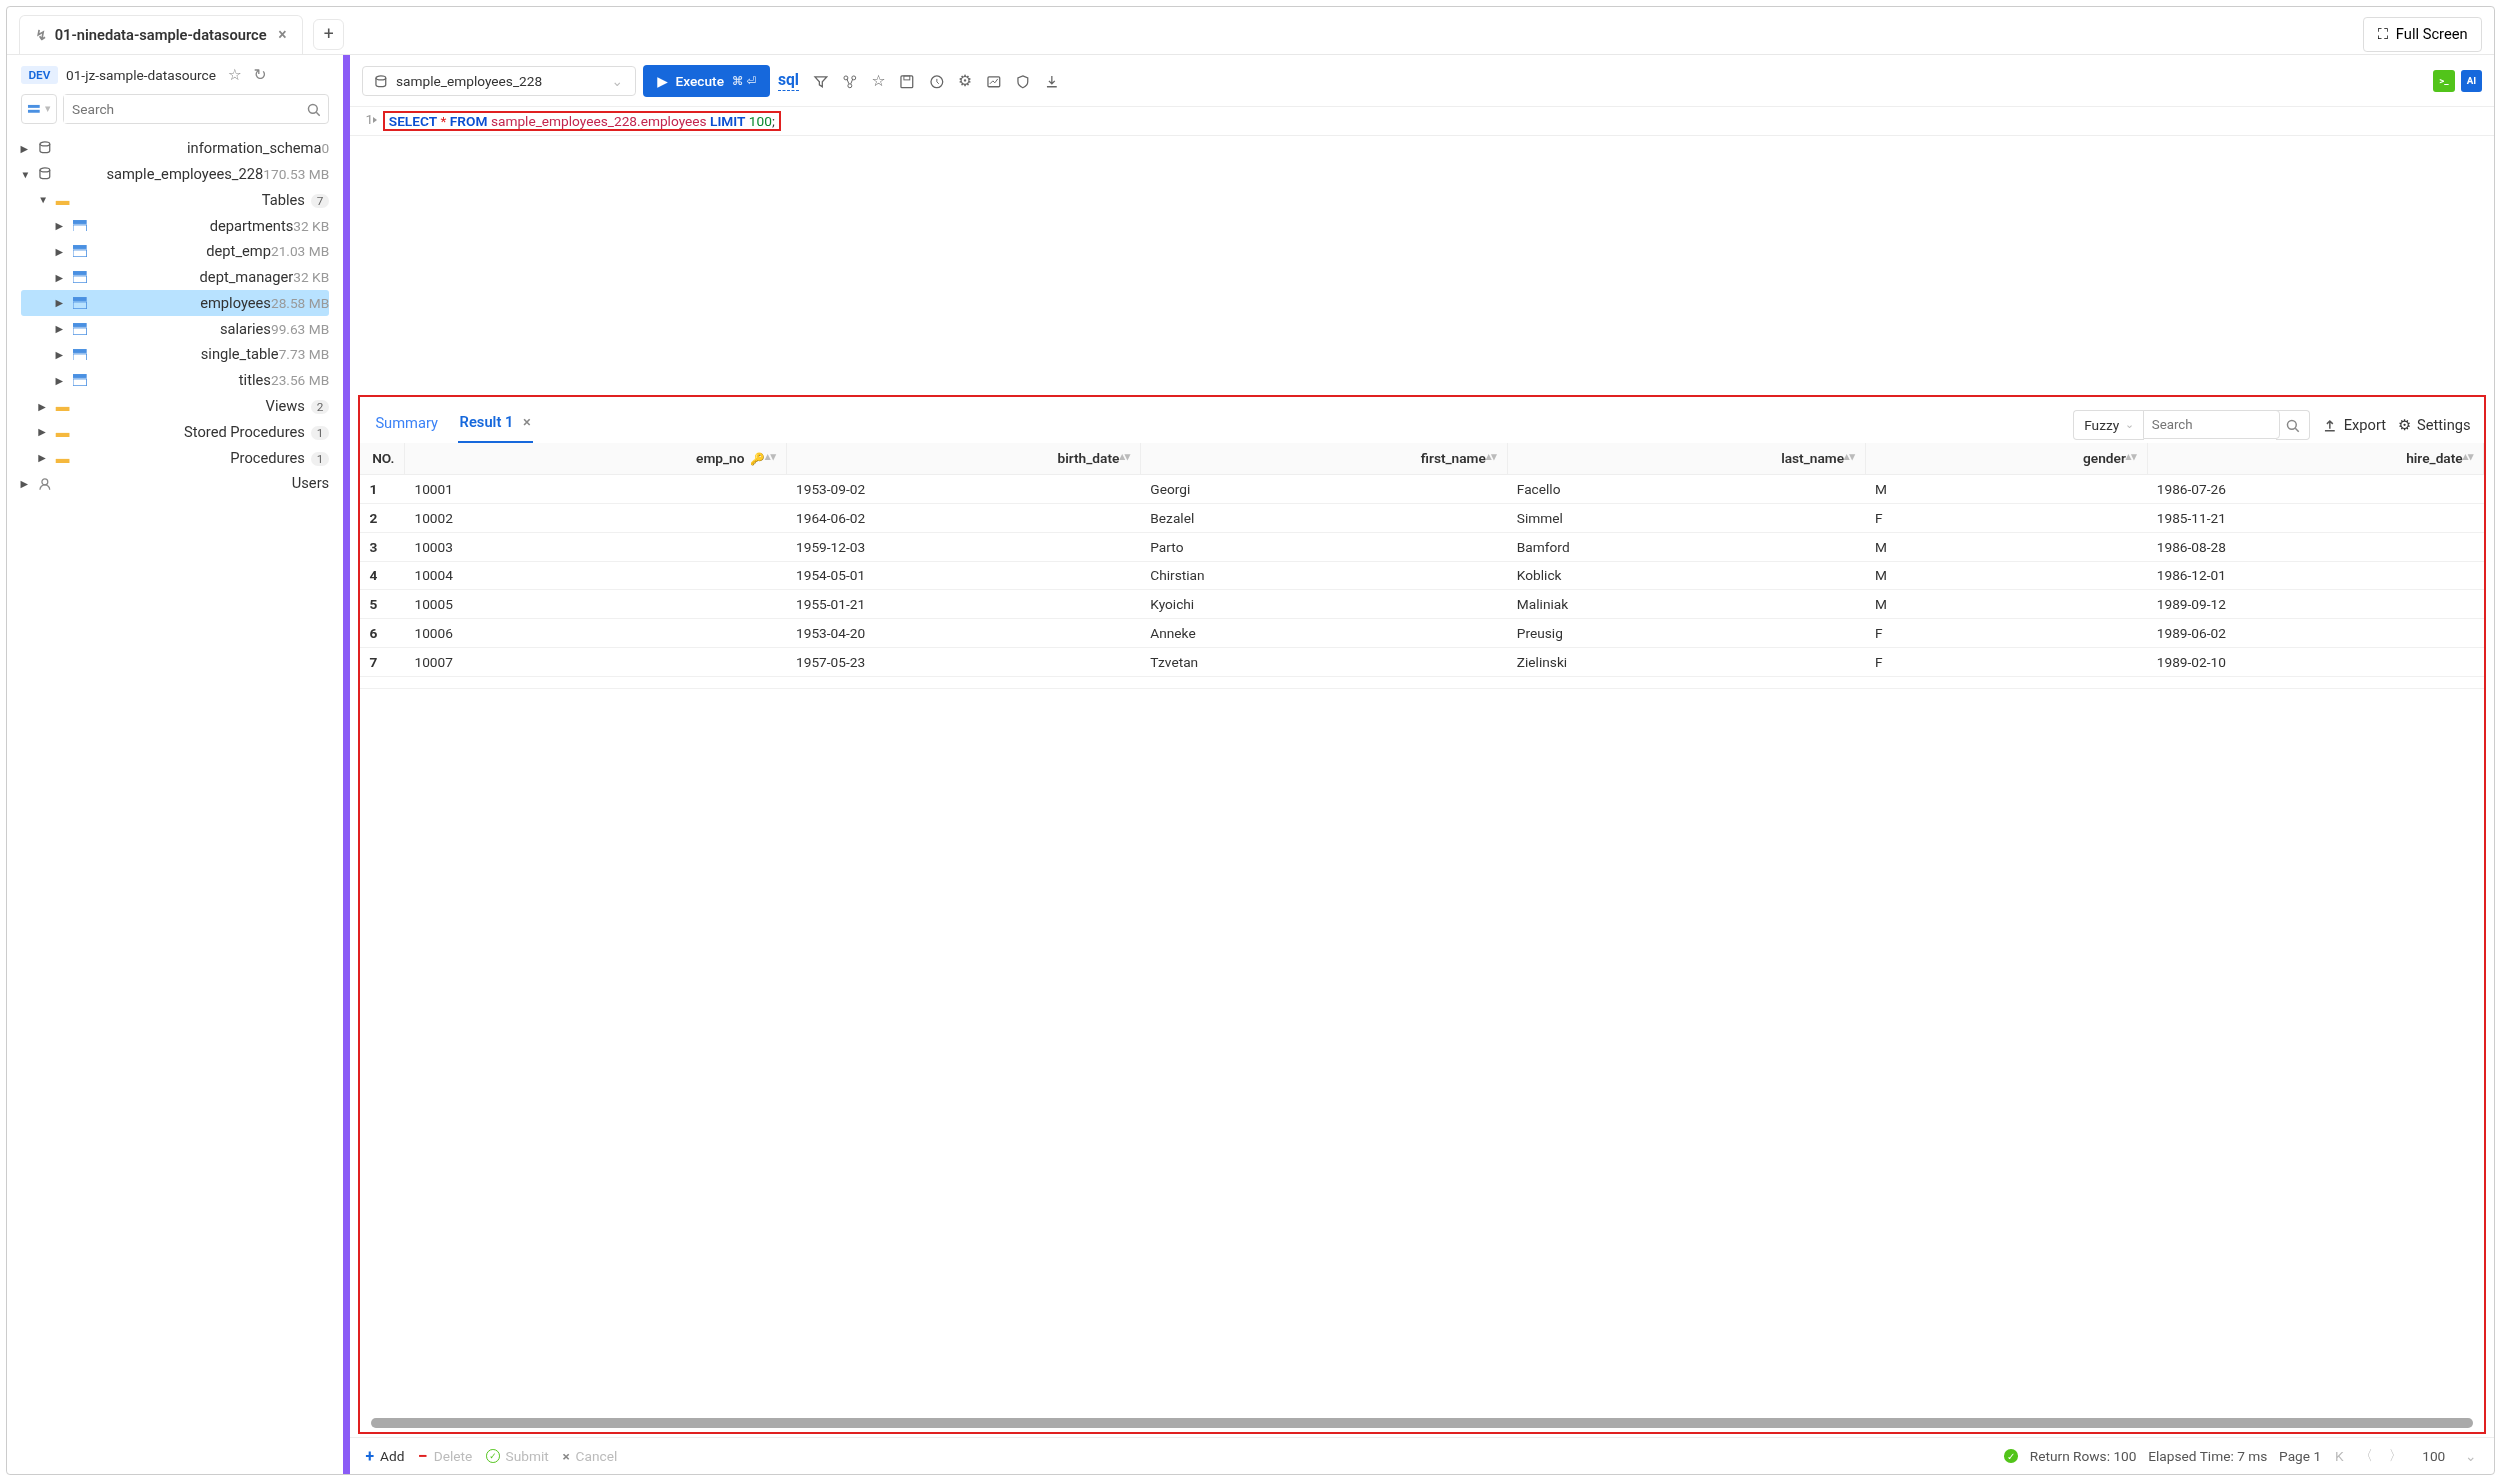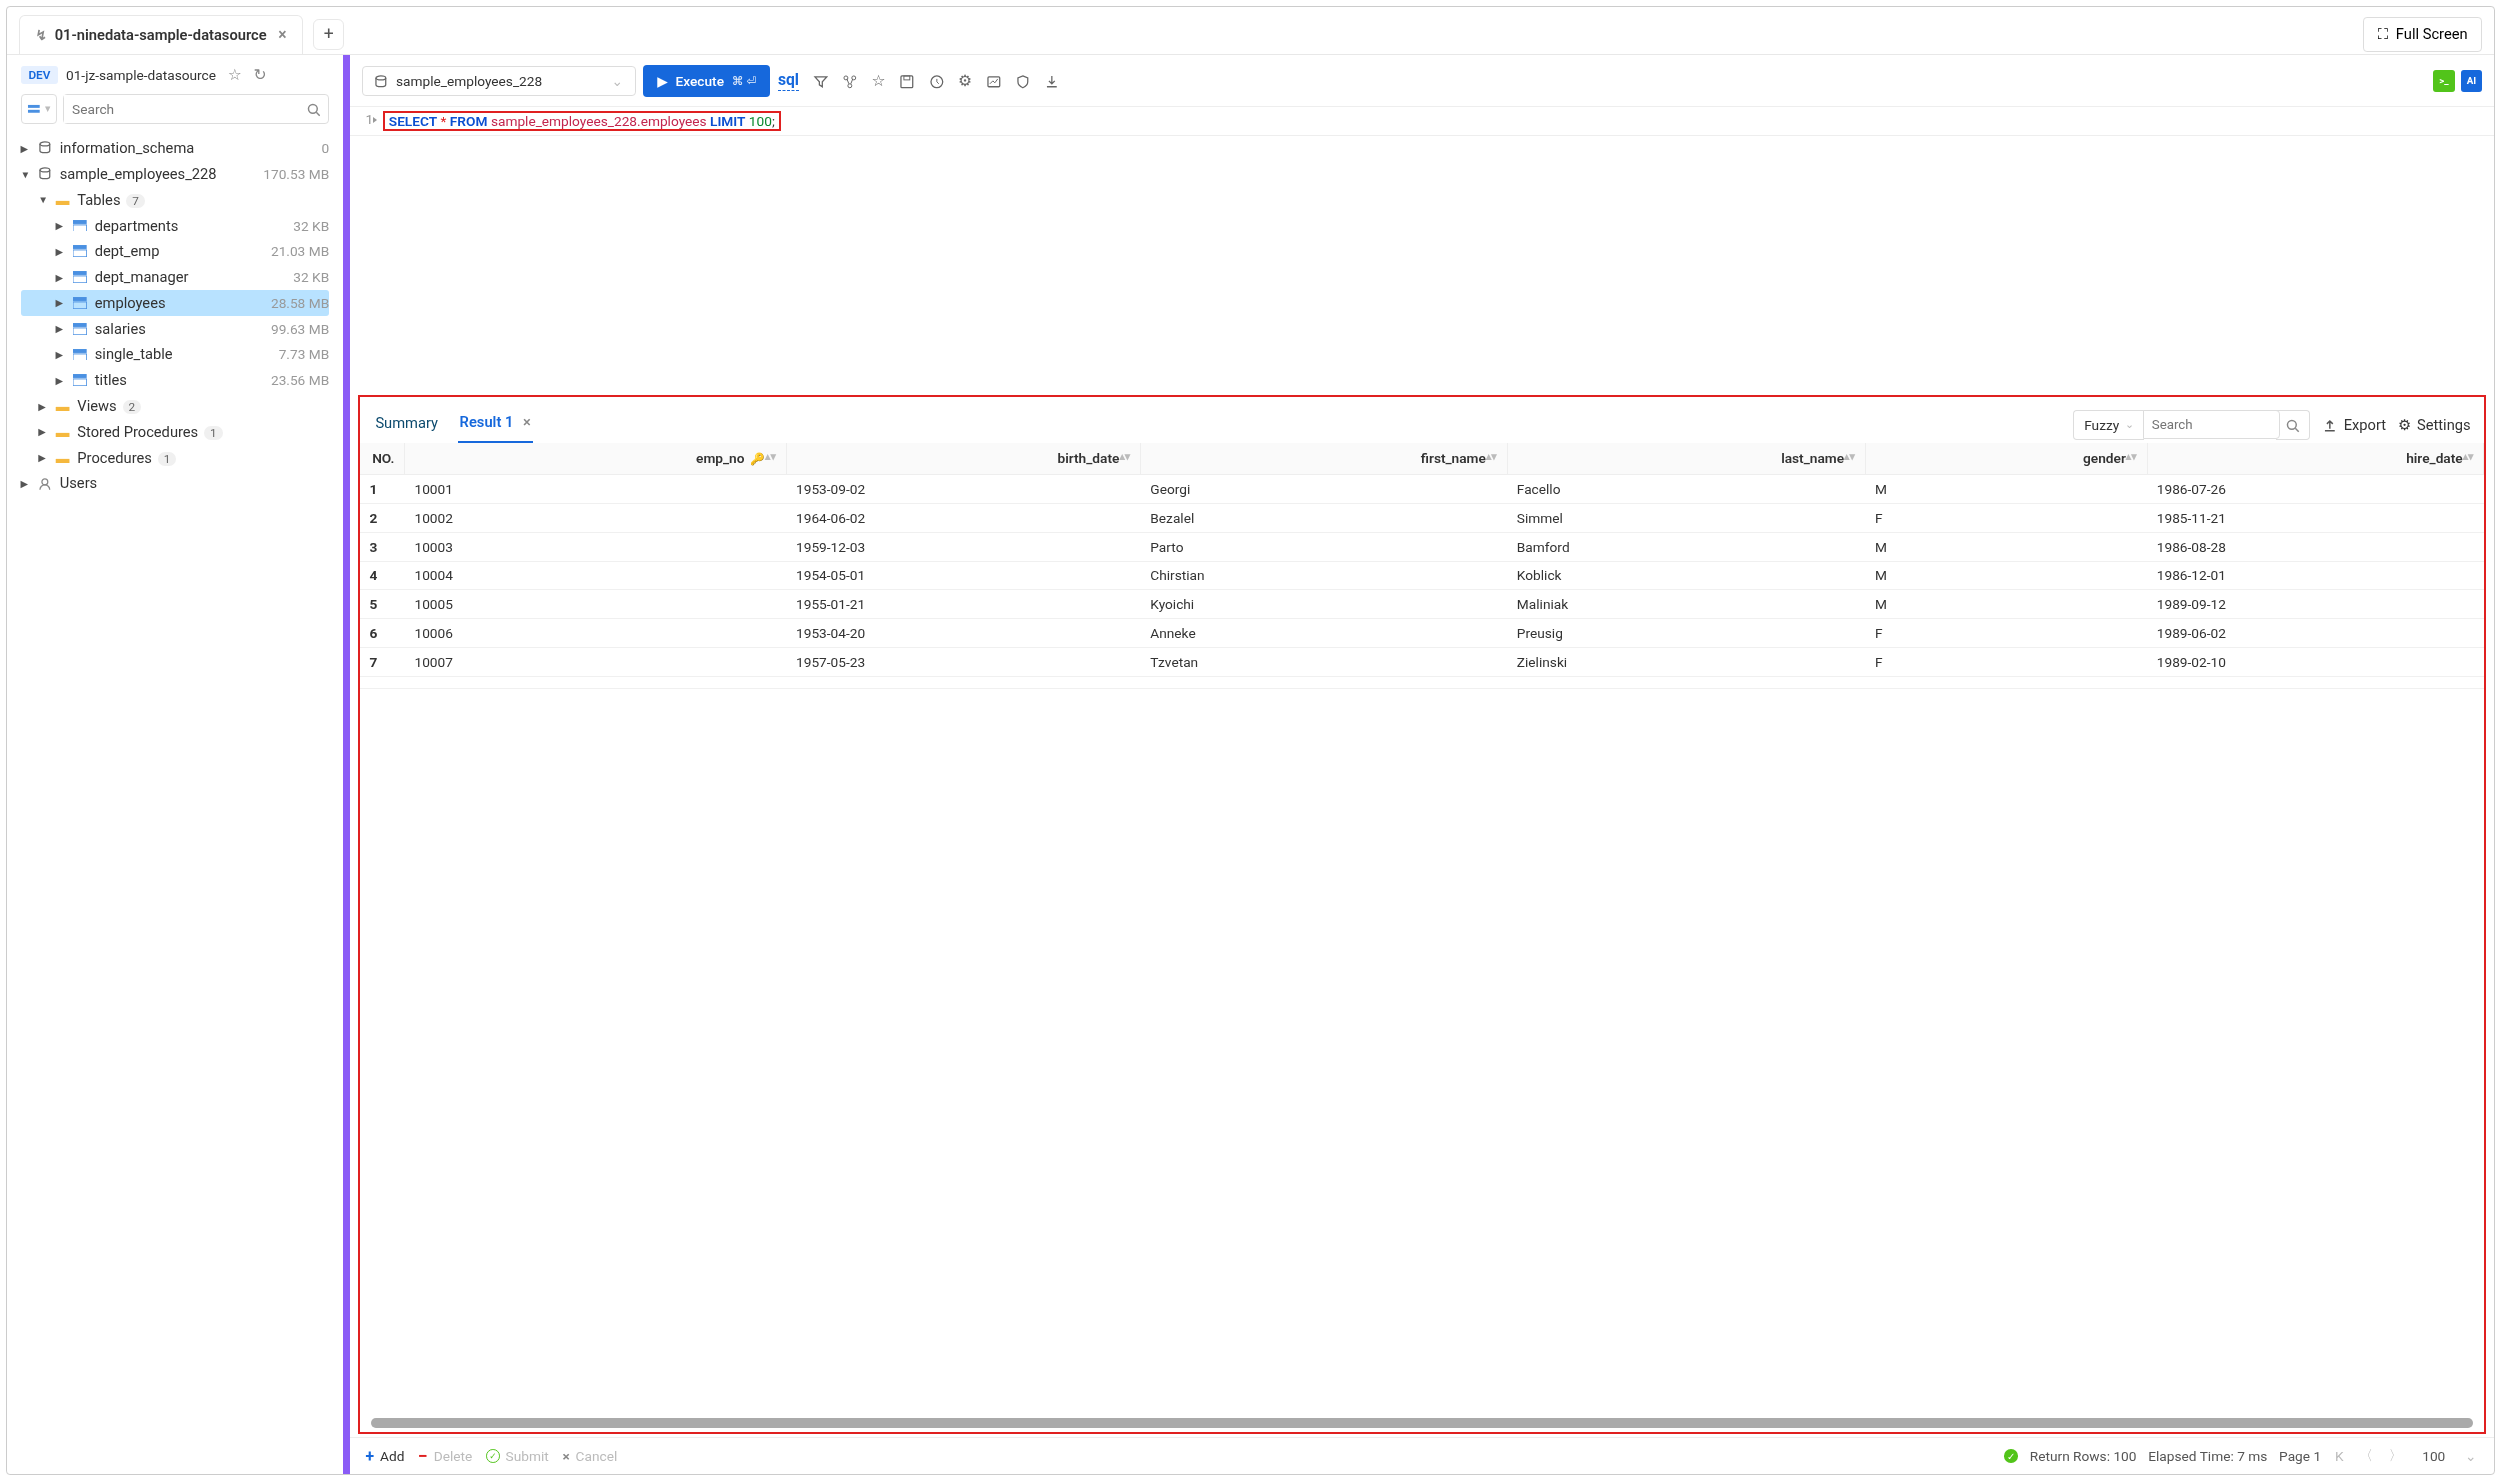--- a/index.html
+++ b/index.html
@@ -26,21 +26,21 @@
     .sidebar-search-row { display: flex; gap: 5.9px; padding: 0 13.7px 7.8px; }
     .db-select { border: 1px solid #ddd; border-radius: 3.9px; padding: 3.9px 5.9px; display: flex; align-items: center; gap: 3.9px; cursor: pointer; }
     .search-input-wrap { flex: 1; border: 1px solid #ddd; border-radius: 3.9px; display: flex; align-items: center; }
     .search-input { border: none; outline: none; padding: 5.9px 7.8px; flex: 1; font-size: 13.7px; }
     .search-icon-btn { padding: 0 7.8px; color: #888; }
     
     .tree { flex: 1; overflow-y: auto; padding: 3.9px 13.7px; }
     .tree-row { display: flex; align-items: center; padding: 3.9px 0; cursor: pointer; white-space: nowrap; }
     .tree-row .caret { width: 11.8px; color: #555; font-size: 9.8px; margin-right: 3.9px; }
     .tree-row .icon { width: 17.6px; display: inline-flex; justify-content: center; margin-right: 5.9px; }
-    .tree-row .label { flex: 1; font-size: 14.7px; }
+    .tree-row .label { flex: 1; font-size: 14.7px; text-align: right; }
     .tree-row .meta { color: #999; font-size: 13.7px; }
     .tree-row .count-badge { background: #f0f0f0; color: #666; font-size: 11.8px; padding: 0 5.9px; border-radius: 7.8px; margin-left: 5.9px; }
     .tree-row.selected { background: #b8e2ff; border-radius: 2.9px; }
     .indent-1 { padding-left: 17.6px; }
     .indent-2 { padding-left: 35px; }
     .folder-icon { color: #f5b83e; }
     .db-icon { color: #666; }
     .table-icon svg rect:first-child { fill: #4a90e2; }
     .user-icon { color: #888; }
     
@@ -72,21 +72,21 @@
     .code .ident { color: #c2264e; }
     .code .num { color: #0a8a2e; }
     .code .semi { color: #333; }
     
     
     .editor-space { flex: 0 0 255px; }
     
     
     .results { border: 2.9px solid #e02020; margin: 3.9px 7.8px; display: flex; flex-direction: column; flex: 1; overflow: hidden; }
     .results-header { display: flex; align-items: center; padding: 9.8px 13.7px 0; gap: 17.6px; }
-    .result-tab { padding: 5.9px 2px 9.8px; cursor: pointer; font-size: 14.7px; color: #0c4a6e; }
+    .result-tab { padding: 5.9px 2px 9.8px; cursor: pointer; font-size: 14.7px; color: #3b82f6; }
     .result-tab.active { color: #1668dc; font-weight: 600; border-bottom: 2px solid #1668dc; }
     .result-tab .close { margin-left: 5.9px; color: #888; cursor: pointer; }
     .results-header-right { margin-left: auto; display: flex; align-items: center; gap: 11.8px; }
     .fuzzy-select { border: 1px solid #ddd; border-radius: 3.9px 0 0 3.9px; padding: 5.9px 9.8px; cursor: pointer; display: flex; align-items: center; gap: 5.9px; border-right: none; }
     .result-search { border: 1px solid #ddd; border-radius: 0 3.9px 3.9px 0; padding: 5.9px 7.8px; outline: none; width: 137px; margin-left: -1px; }
     .result-search-btn { border: 1px solid #ddd; border-left: none; border-radius: 0 3.9px 3.9px 0; padding: 5.9px 9.8px; margin-left: -3.9px; cursor: pointer; color: #666; }
     .export-btn, .settings-btn { display: flex; align-items: center; gap: 5.9px; cursor: pointer; font-size: 14.7px; }
     
     
     .data-table-wrap { flex: 1; overflow: auto; position: relative; }

